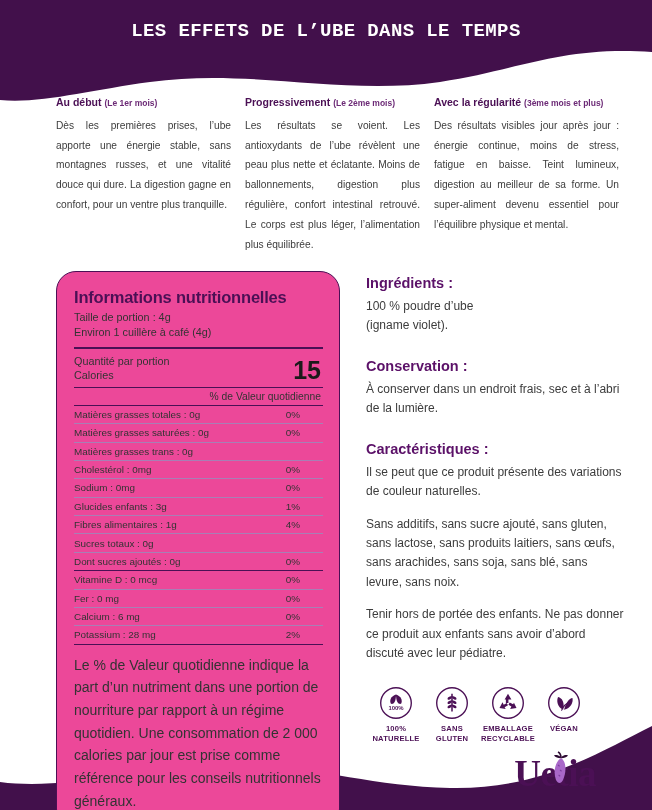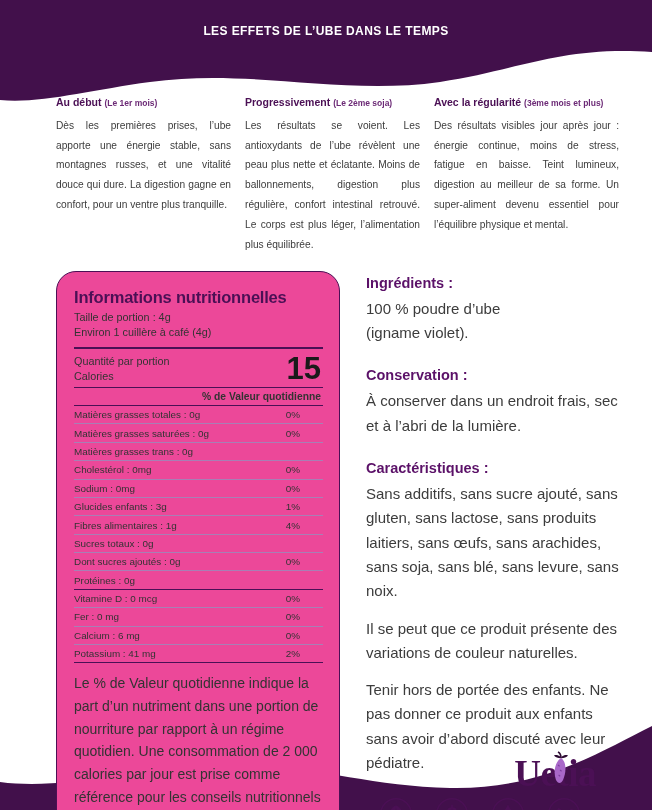--- a/index.html
+++ b/index.html
@@ -30,24 +30,25 @@
   .header {
     position: relative;
     z-index: 2;
     height: 62px;
     display: flex;
     align-items: center;
     justify-content: center;
   }
   .header-title {
     color: #ffffff;
-    font-size: 12px;
+    font-size: 19px;
     font-weight: bold;
     letter-spacing: 0.4px;
     text-align: center;
+    font-family: Liberation Mono, monospace;
   }
 
   
   .timeline {
     position: relative;
     z-index: 2;
     display: flex;
     gap: 14px;
     padding: 34px 32px 0 56px;
   }
@@ -106,33 +107,32 @@
   .rule-med   { border-top: 1.6px solid #4b1055; margin: 0; }
 
   .serv-row {
     display: flex;
     align-items: flex-end;
     justify-content: space-between;
     padding: 5px 0 4px 0;
   }
   .serv-labels { font-size: 10.8px; line-height: 1.35; color: #333; }
   .serv-cal {
-    font-size: 31px;
+    font-size: 25px;
     font-weight: bold;
     color: #1a1a1a;
     line-height: 0.95;
     padding-right: 2px;
   }
 
   .dv-header {
     text-align: right;
     font-size: 10.3px;
     color: #333;
     padding: 3px 2px 3px 0;
-    font-weight: bold;
   }
 
   .ntable { width: 100%; border-collapse: collapse; }
   .ntable td {
     font-size: 9.9px;
     color: #333;
     padding: 3.2px 0 3.2px 0;
     border-top: 0.9px solid #a87fb5;
     vertical-align: middle;
     margin-left: 13px;
@@ -156,21 +156,21 @@
   
   .info-col { width: 258px; padding-top: 4px; }
   .info-h {
     font-size: 14.5px;
     font-weight: bold;
     color: #5b1168;
     margin-bottom: 6px;
   }
   .info-h.spaced { margin-top: 22px; }
   .info-p {
-    font-size: 15px;
+    font-size: 12px;
     line-height: 1.62;
     color: #3c3c3c;
   }
   .info-p + .info-p { margin-top: 13px; }
 
   
   .badges {
     display: flex;
     margin-top: 22px;
     padding-left: 2px;
@@ -230,21 +230,21 @@
     <div class="tl-head">
       <span>Au début</span>
       <span class="sub">(Le 1er mois)</span>
     </div>
     <div class="tl-body">Dès les premières prises, l’ube apporte une énergie stable, sans montagnes russes, et une vitalité douce qui dure. La digestion gagne en confort, pour un ventre plus tranquille.</div>
   </div>
 
   <div class="tl-col">
     <div class="tl-head">
       <span>Progressivement</span>
-      <span class="sub">(Le 2ème soja)</span>
+      <span class="sub">(Le 2ème mois)</span>
     </div>
     <div class="tl-body">Les résultats se voient. Les antioxydants de l’ube révèlent une peau plus nette et éclatante. Moins de ballonnements, digestion plus régulière, confort intestinal retrouvé. Le corps est plus léger, l’alimentation plus équilibrée.</div>
   </div>
 
   <div class="tl-col wide">
     <div class="tl-head">
       <span>Avec la régularité</span>
       <span class="sub">(3ème mois et plus)</span>
     </div>
     <div class="tl-body">Des résultats visibles jour après jour : énergie continue, moins de stress, fatigue en baisse. Teint lumineux, digestion au meilleur de sa forme. Un super-aliment devenu essentiel pour l’équilibre physique et mental.</div>
@@ -304,58 +304,54 @@
             <td class="val">4%</td>
           </tr>
           <tr>
             <td>Sucres totaux : 0g</td>
             <td class="val"></td>
           </tr>
           <tr>
             <td>Dont sucres ajoutés : 0g</td>
             <td class="val">0%</td>
           </tr>
-          <tr>
-            <td>Protéines : 0g</td>
-            <td class="val"></td>
-          </tr>
           <tr class="sep-strong">
             <td>Vitamine D : 0 mcg</td>
             <td class="val">0%</td>
           </tr>
           <tr>
             <td>Fer : 0 mg</td>
             <td class="val">0%</td>
           </tr>
           <tr>
             <td>Calcium : 6 mg</td>
             <td class="val">0%</td>
           </tr>
           <tr class=" last-row">
-            <td>Potassium : 41 mg</td>
+            <td>Potassium : 28 mg</td>
             <td class="val">2%</td>
           </tr>
         </tbody>
     </table>
 
     <div class="foot-note">Le % de Valeur quotidienne indique la part d’un nutriment dans une portion de nourriture par rapport à un régime quotidien. Une consommation de 2 000 calories par jour est prise comme référence pour les conseils nutritionnels généraux.</div>
   </div>
 
   <div class="info-col">
 
     <div class="info-h">Ingrédients :</div>
     <div class="info-p" style="white-space:pre-line">100 % poudre d’ube
 (igname violet).</div>
 
     <div class="info-h spaced">Conservation :</div>
     <div class="info-p">À conserver dans un endroit frais, sec et à l’abri de la lumière.</div>
 
     <div class="info-h spaced">Caractéristiques :</div>
+    <div class="info-p">Il se peut que ce produit présente des variations de couleur naturelles.</div>
     <div class="info-p">Sans additifs, sans sucre ajouté, sans gluten, sans lactose, sans produits laitiers, sans œufs, sans arachides, sans soja, sans blé, sans levure, sans noix.</div>
-    <div class="info-p">Il se peut que ce produit présente des variations de couleur naturelles.</div>
     <div class="info-p">Tenir hors de portée des enfants. Ne pas donner ce produit aux enfants sans avoir d’abord discuté avec leur pédiatre.</div>
 
     <div class="badges">
 
       <div class="badge">
         <svg class="badge-icon" width="34" height="34" viewBox="0 0 40 40">
           <circle cx="20" cy="20" r="18" fill="none" stroke="#4b1055" stroke-width="1.6"></circle>
           <path d="M20 10 C14 12 12 17 14 21 C17 22 20 19 20 10 Z" fill="#4b1055"></path>
           <path d="M20 10 C26 12 28 17 26 21 C23 22 20 19 20 10 Z" fill="#4b1055"></path>
           <text x="20" y="28.5" font-family="Liberation Sans, sans-serif" font-size="7" font-weight="bold" fill="#4b1055" text-anchor="middle">100%</text>

